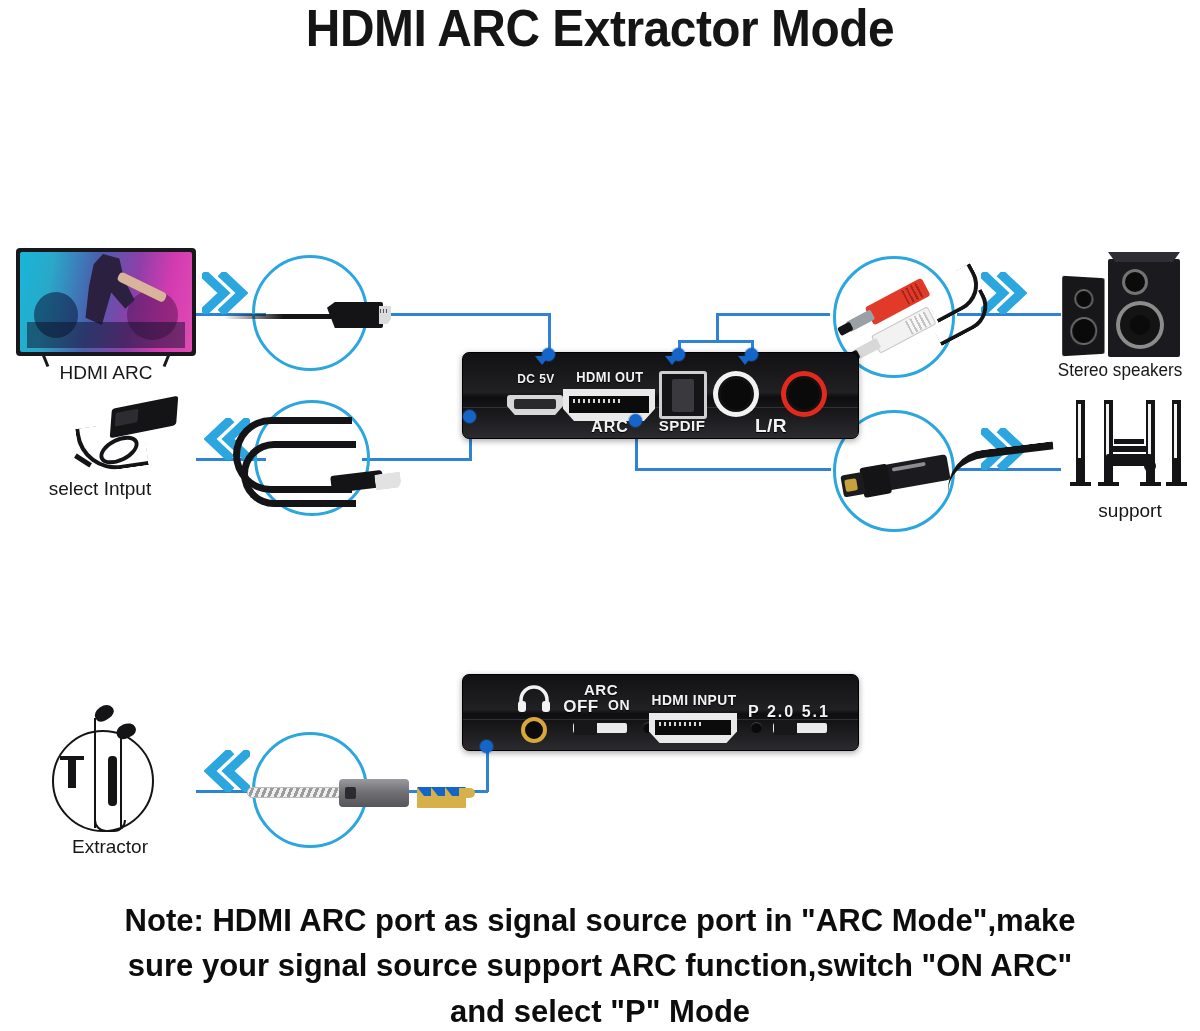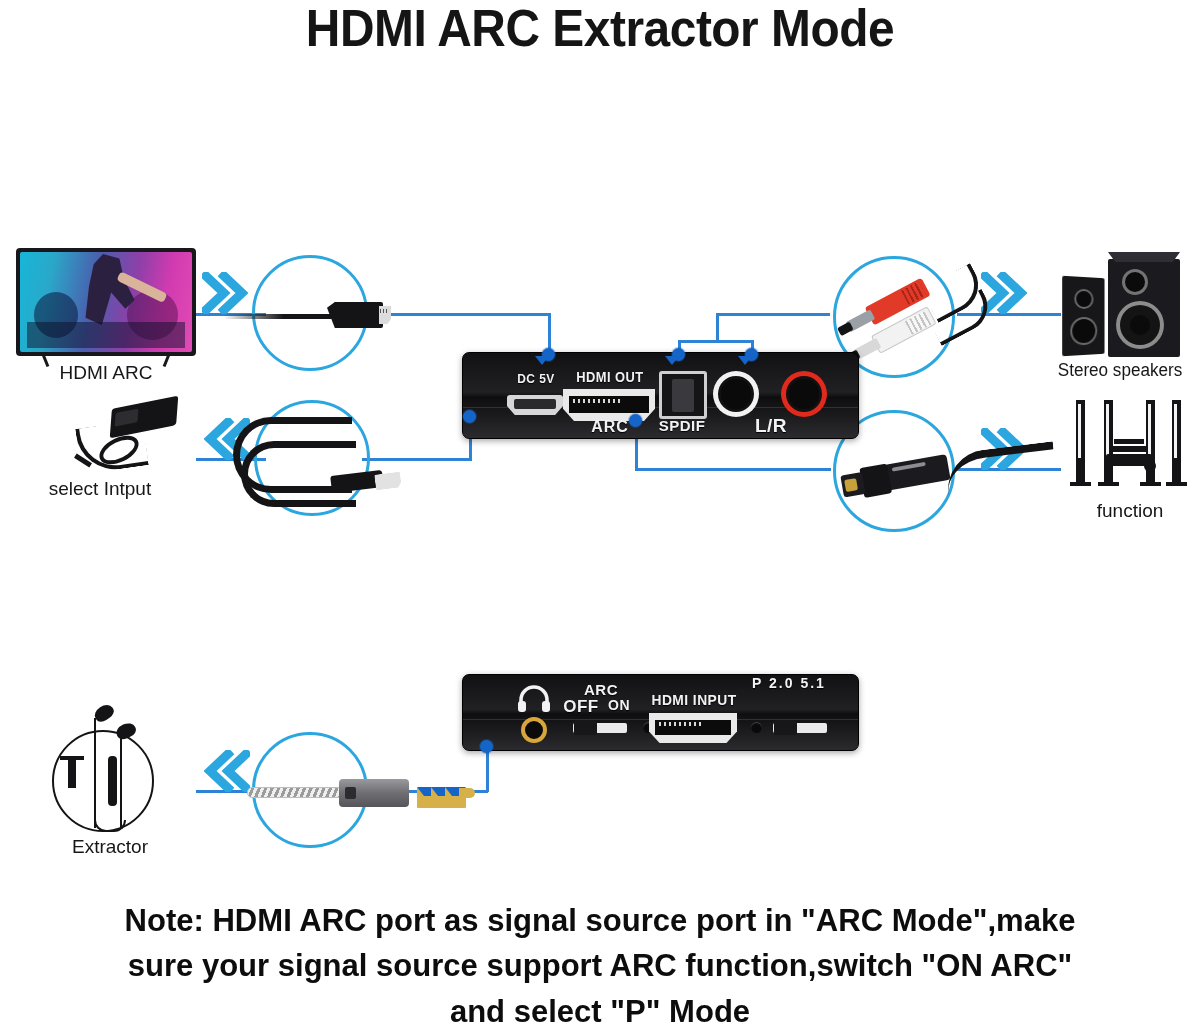--- a/index.html
+++ b/index.html
@@ -308,21 +308,21 @@
       </div>
     <div class="tw" style="left:102px;">
         <i></i>
         <b></b>
       </div>
     <div class="unit3"></div>
       <div class="unit2"></div>
       <div class="unit"></div>
       <div class="knob"></div>
   </div>
-  <div class="abs caption" style="left:1060px;top:500px;width:140px;">function</div>
+  <div class="abs caption" style="left:1060px;top:500px;width:140px;">support</div>
 
   <div class="abs" id="hp">
     <div class="ring"></div>
     <div class="budA"></div>
       <div class="budB"></div>
     <div class="w1"></div>
       <div class="w2"></div>
     <div class="rem"></div>
       <div class="clipT"></div>
       <div class="clip"></div>
@@ -449,21 +449,21 @@
       </div>
     <div class="screw" style="left:180px;top:47px;"></div>
 
     <div class="plabel" style="left:166px;top:16px;width:130px;font-size:15px;transform:scaleX(.92);">HDMI INPUT</div>
     <div class="hdmi" style="left:186px;top:38px;width:88px;height:30px;">
       <div class="inner"></div>
         <div class="pins"></div>
     </div>
     <div class="screw" style="left:288px;top:47px;"></div>
 
-    <div class="plabel" style="left:266px;top:0;width:120px;font-size:14px;letter-spacing:2px;">P 2.0 5.1</div>
+    <div class="plabel" style="left:266px;top:28px;width:120px;font-size:16px;letter-spacing:2px;">P 2.0 5.1</div>
     <div class="sw" style="left:310px;top:48px;width:54px;height:10px;">
         <div class="knob" style="left:2%;"></div>
       </div>
   </div>
 
   <div class="abs dot" style="left:480px;top:740px;"></div>
 
   <div class="abs" style="left:60px;top:898px;width:1080px;text-align:center;">
     <div style="font-size:32px;font-weight:700;color:#0d0d0d;line-height:1.42;transform:scaleX(.97);">Note: HDMI ARC port as signal source port in "ARC Mode",make</div>
     <div style="font-size:32px;font-weight:700;color:#0d0d0d;line-height:1.42;transform:scaleX(.97);">sure your signal source support ARC function,switch "ON ARC"</div>

